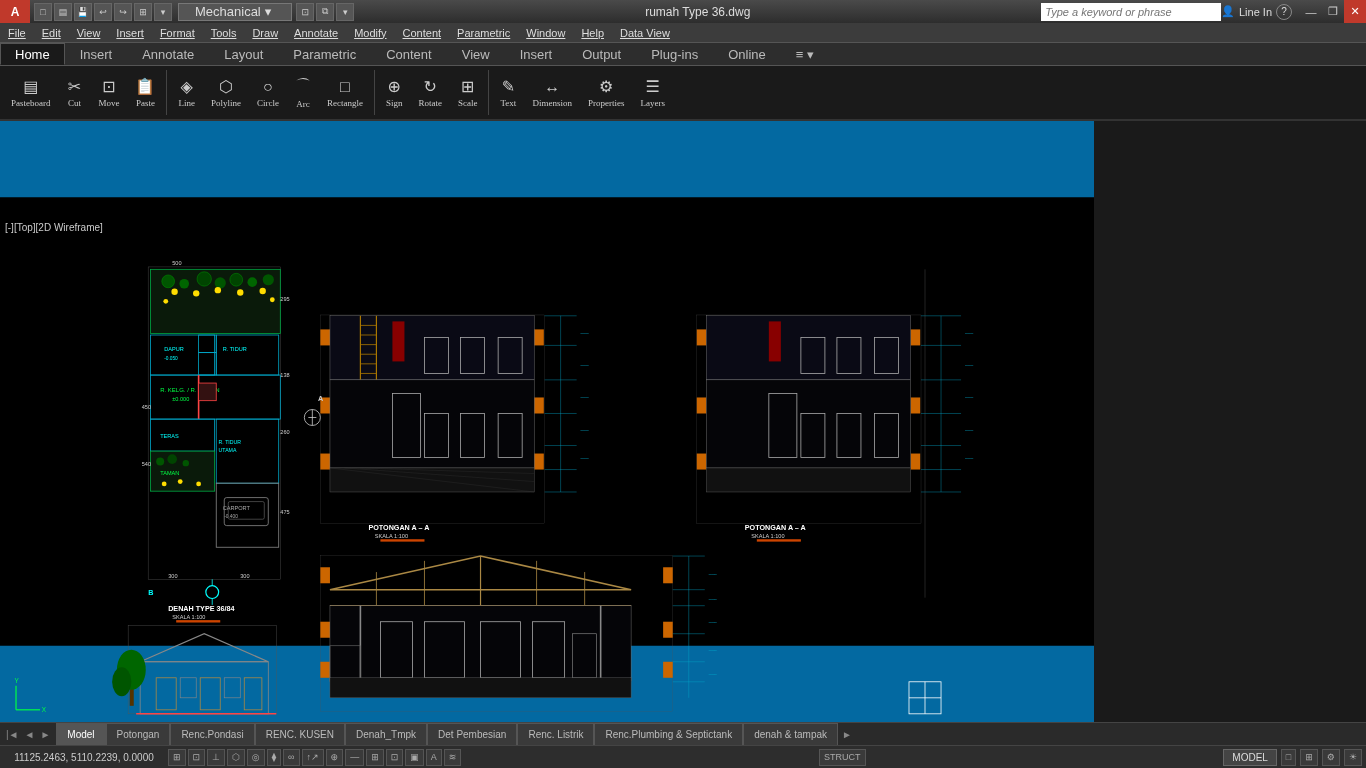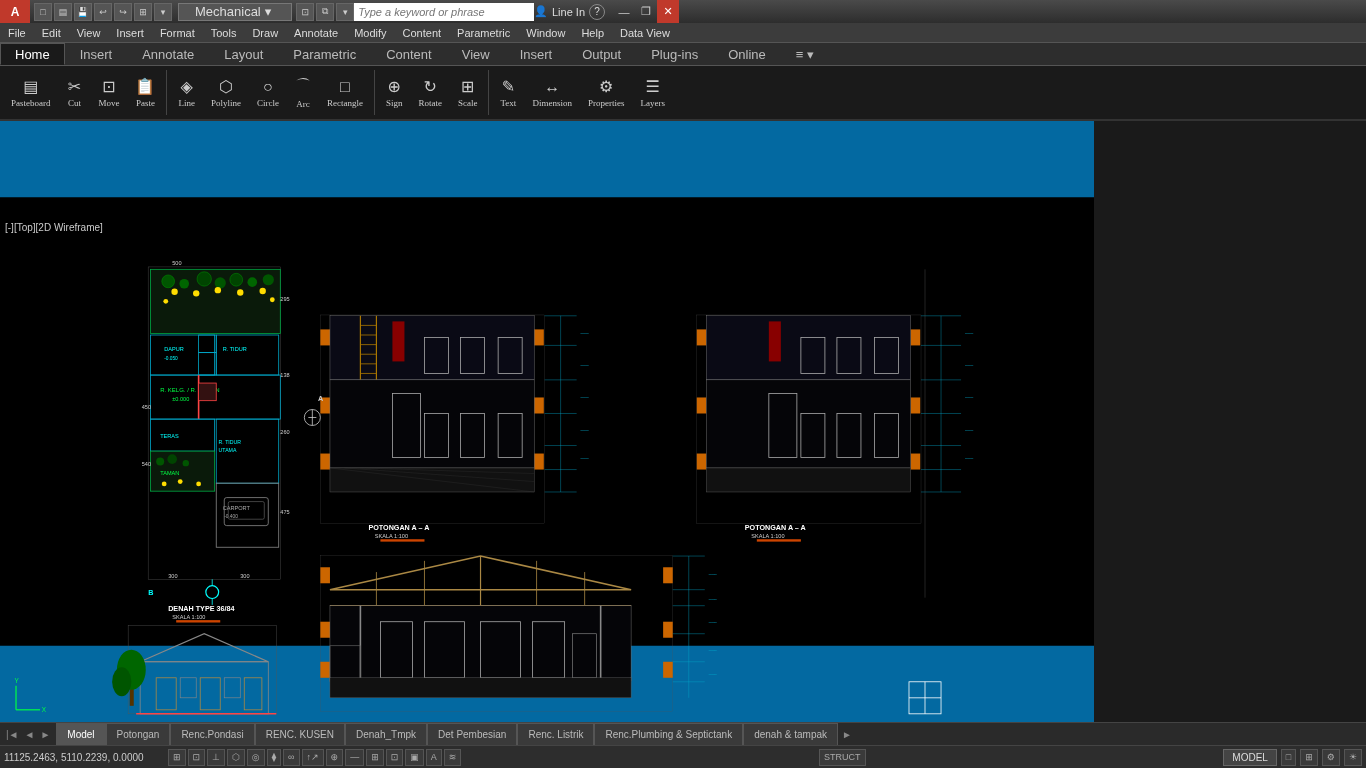--- a/index.html
+++ b/index.html
@@ -60,21 +60,21 @@
 
     
     #menubar {
       height: 20px;
       background: #3c3c3c;
       display: flex; align-items: center;
       border-bottom: 1px solid #555;
     }
     #menubar .menu-item {
       padding: 2px 8px; color: #ddd; font-size: 11px; cursor: pointer; height: 20px;
-      display: flex; align-items: center;
+      display: flex; align-items: center; text-decoration: underline;
     }
 
     
     #ribbon-tabs {
       height: 23px;
       background: #2d2d2d;
       display: flex; align-items: flex-end;
       border-bottom: 1px solid #555;
     }
     #ribbon-tabs .tab {
@@ -131,20 +131,21 @@
 
     
     #statusbar {
       height: 23px;
       background: #2d2d2d;
       display: flex; align-items: center;
       border-top: 1px solid #444;
       color: #ccc; font-size: 10px;
       padding: 0 4px;
       gap: 4px;
+      text-align: center;
     }
     #statusbar .coords { color: #ccc; font-size: 10px; min-width: 160px; }
     #statusbar .status-icons { display: flex; gap: 2px; align-items: center; }
     #statusbar .status-btn {
       padding: 1px 4px; background: #3a3a3a; border: 1px solid #555;
       color: #aaa; font-size: 9px; cursor: pointer; height: 17px;
       display: flex; align-items: center;
     }
     #statusbar .spacer { flex: 1; }
     #statusbar .model-btn {
@@ -194,20 +195,23 @@
     <span>▾</span>
   </div>
   <div class="workspace-selector">
     <span>Mechanical</span>
     <span>▾</span>
   </div>
   <div class="toolbar-icons">
     <span>⊡</span>
     <span>⧉</span>
     <span>▾</span>
+  </div>
+  <div class="file-title">
+    <span>rumah Type 36.dwg</span>
   </div>
   <input class="search-box" type="text" placeholder="Type a keyword or phrase" style="">
   <div class="signin-area">
     <span>👤</span>
     <span>Line In</span>
     <span style="width:16px;height:16px;border:1px solid #888;border-radius:50%;display:flex;align-items:center;justify-content:center;font-size:10px;cursor:pointer;">?</span>
   </div>
   <div class="window-controls">
     <span>—</span>
     <span>❐</span>

